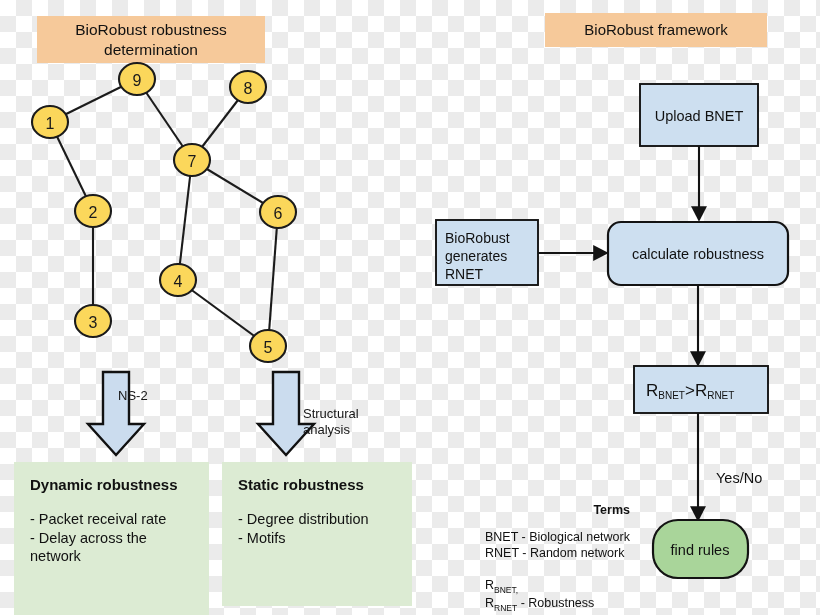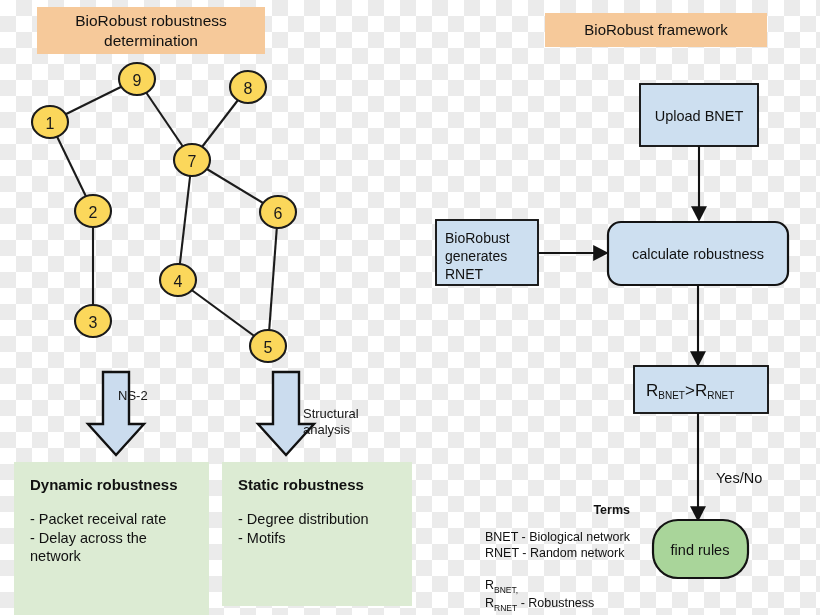--- a/index.html
+++ b/index.html
@@ -31,21 +31,21 @@
     color: #111111;
     display: flex;
     align-items: center;
     justify-content: center;
     text-align: center;
     font-size: 15.5px;
     line-height: 1.28;
     box-sizing: border-box;
     padding: 2px 8px;
   }
-  #banner-left  { left: 37px;  top: 7px;  width: 228px; height: 47px; }
+  #banner-left  { left: 37px;  top: 16px;  width: 228px; height: 47px; }
   #banner-right { left: 545px; top: 13px; width: 222px; height: 34px; font-size: 15px; }
 
   
   #graph { position: absolute; left: 0; top: 50px; width: 340px; height: 330px; }
   .node-circle { fill: #fbd75b; stroke: #1b1b1b; stroke-width: 2.1; }
   .node-label {
     fill: #1b1b1b;
     font-family: "Liberation Sans", sans-serif;
     font-size: 16px;
     text-anchor: middle;

